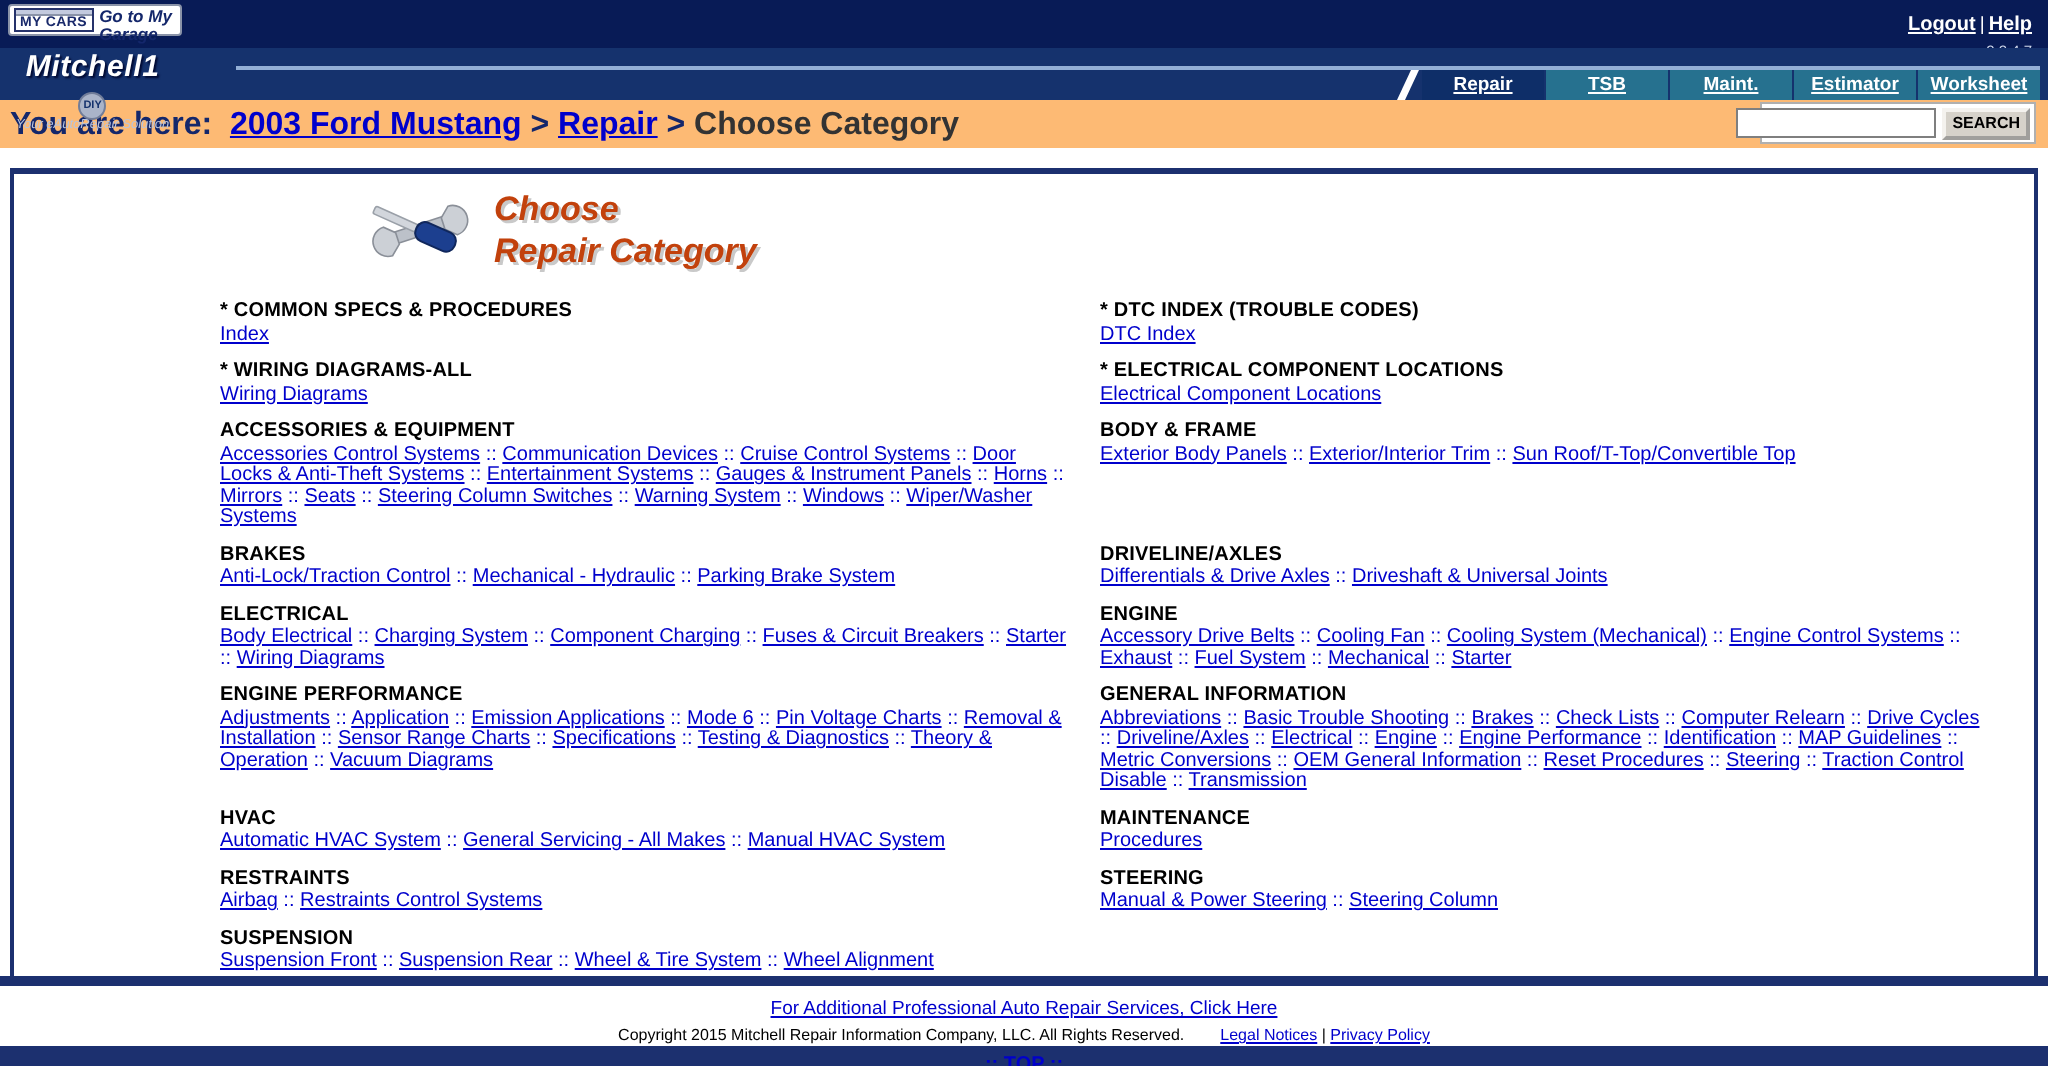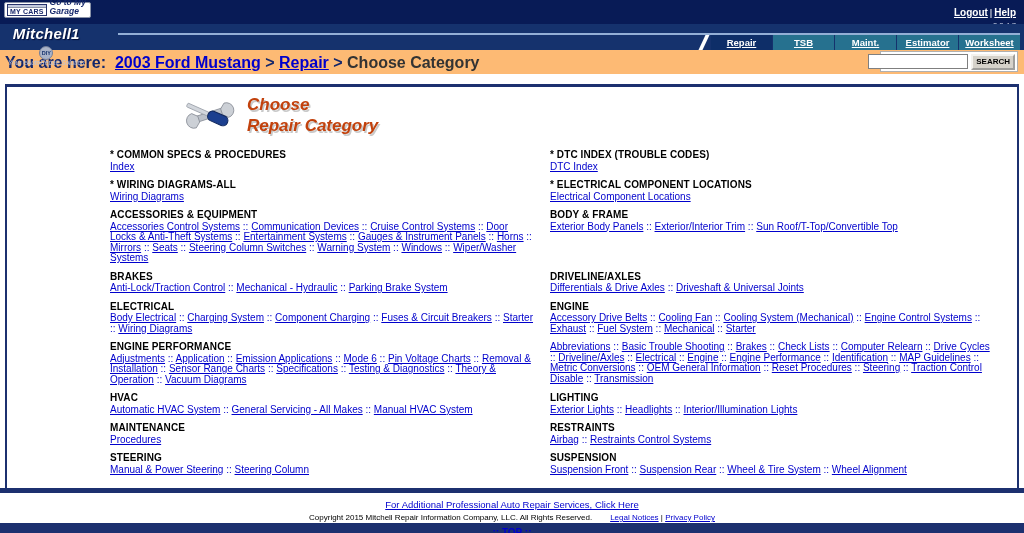--- a/index.html
+++ b/index.html
@@ -8,21 +8,21 @@
     font-family:"Liberation Sans", sans-serif;
     background:#ffffff; position:relative; overflow:hidden;
   }
   a { cursor:pointer; }
 
   
   .topbar { height:24px; background:#081b56; position:relative; }
   .garage-btn {
     position:absolute; left:4px; top:2px; height:16px;
     background:#fff; border:1px solid #8a93a8; border-radius:2px;
-    display:flex; align-items:flex-end; gap:3px; padding:1px 4px 1px 2px; cursor:pointer;
+    display:flex; align-items:flex-start; gap:3px; padding:1px 4px 1px 2px; cursor:pointer;
   }
   .plate { border:1px solid #26336b; background:#fff; display:flex; flex-direction:column; }
   .plate-top { height:3px; background:#c3cade; border-bottom:1px solid #8a93a8; }
   .plate-text { font-size:7px; font-weight:bold; color:#1a2a6b; padding:0 2px; letter-spacing:0.2px; }
   .garage-label { font-size:8.5px; font-weight:bold; font-style:italic; color:#14276b; line-height:1.05; }
   .top-right { position:absolute; right:8px; top:2px; text-align:right; }
   .top-links a { color:#fff; font-size:10px; font-weight:bold; text-decoration:underline; }
   .top-links .tsep { color:#fff; font-size:9.5px; margin:0 2px; }
   .version { color:#cdd6ea; font-size:7.5px; margin-top:1px; }
 
@@ -201,29 +201,26 @@
       </div>
       <div class="section">
         <div class="sec-h">ENGINE</div>
         <div class="sec-links"><a>Accessory Drive Belts</a><span class="lsep"> :: </span><a>Cooling Fan</a><span class="lsep"> :: </span><a>Cooling System (Mechanical)</a><span class="lsep"> :: </span><a>Engine Control Systems</a><span class="lsep"> :: </span><a>Exhaust</a><span class="lsep"> :: </span><a>Fuel System</a><span class="lsep"> :: </span><a>Mechanical</a><span class="lsep"> :: </span><a>Starter</a></div>
       </div>
       <div class="section">
         <div class="sec-h">ENGINE PERFORMANCE</div>
         <div class="sec-links"><a>Adjustments</a><span class="lsep"> :: </span><a>Application</a><span class="lsep"> :: </span><a>Emission Applications</a><span class="lsep"> :: </span><a>Mode 6</a><span class="lsep"> :: </span><a>Pin Voltage Charts</a><span class="lsep"> :: </span><a>Removal &amp; Installation</a><span class="lsep"> :: </span><a>Sensor Range Charts</a><span class="lsep"> :: </span><a>Specifications</a><span class="lsep"> :: </span><a>Testing &amp; Diagnostics</a><span class="lsep"> :: </span><a>Theory &amp; Operation</a><span class="lsep"> :: </span><a>Vacuum Diagrams</a></div>
       </div>
       <div class="section">
+        <div class="sec-h">GENERAL INFORMATION</div>
         <div class="sec-links"><a>Abbreviations</a><span class="lsep"> :: </span><a>Basic Trouble Shooting</a><span class="lsep"> :: </span><a>Brakes</a><span class="lsep"> :: </span><a>Check Lists</a><span class="lsep"> :: </span><a>Computer Relearn</a><span class="lsep"> :: </span><a>Drive Cycles</a><span class="lsep"> :: </span><a>Driveline/Axles</a><span class="lsep"> :: </span><a>Electrical</a><span class="lsep"> :: </span><a>Engine</a><span class="lsep"> :: </span><a>Engine Performance</a><span class="lsep"> :: </span><a>Identification</a><span class="lsep"> :: </span><a>MAP Guidelines</a><span class="lsep"> :: </span><a>Metric Conversions</a><span class="lsep"> :: </span><a>OEM General Information</a><span class="lsep"> :: </span><a>Reset Procedures</a><span class="lsep"> :: </span><a>Steering</a><span class="lsep"> :: </span><a>Traction Control Disable</a><span class="lsep"> :: </span><a>Transmission</a></div>
       </div>
       <div class="section">
         <div class="sec-h">HVAC</div>
         <div class="sec-links"><a>Automatic HVAC System</a><span class="lsep"> :: </span><a>General Servicing - All Makes</a><span class="lsep"> :: </span><a>Manual HVAC System</a></div>
-      </div>
-      <div class="section">
-        <div class="sec-h">LIGHTING</div>
-        <div class="sec-links"><a>Exterior Lights</a><span class="lsep"> :: </span><a>Headlights</a><span class="lsep"> :: </span><a>Interior/Illumination Lights</a></div>
       </div>
       <div class="section">
         <div class="sec-h">MAINTENANCE</div>
         <div class="sec-links"><a>Procedures</a></div>
       </div>
       <div class="section">
         <div class="sec-h">RESTRAINTS</div>
         <div class="sec-links"><a>Airbag</a><span class="lsep"> :: </span><a>Restraints Control Systems</a></div>
       </div>
       <div class="section">

